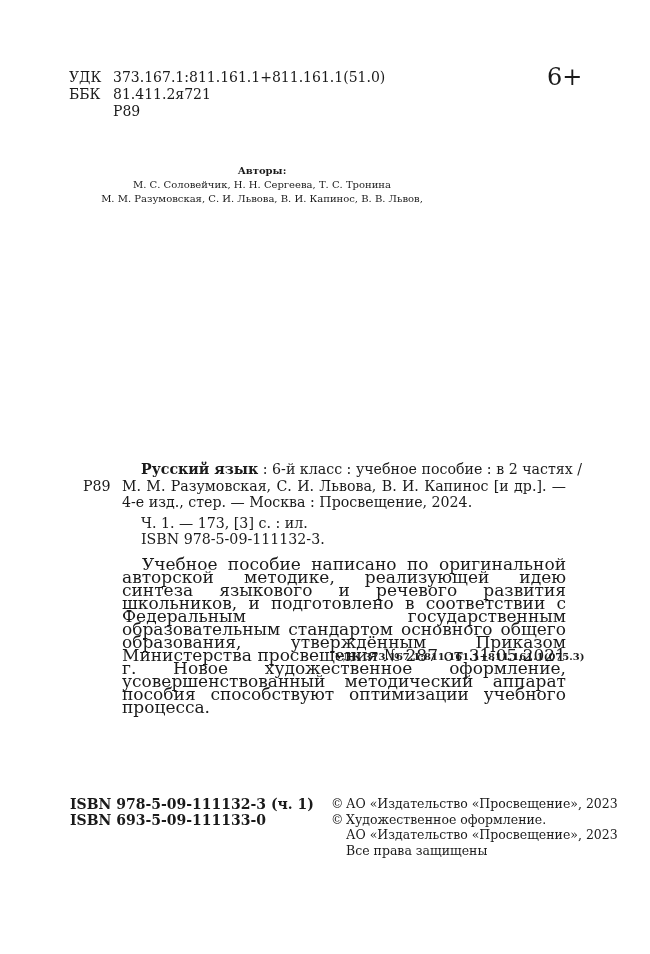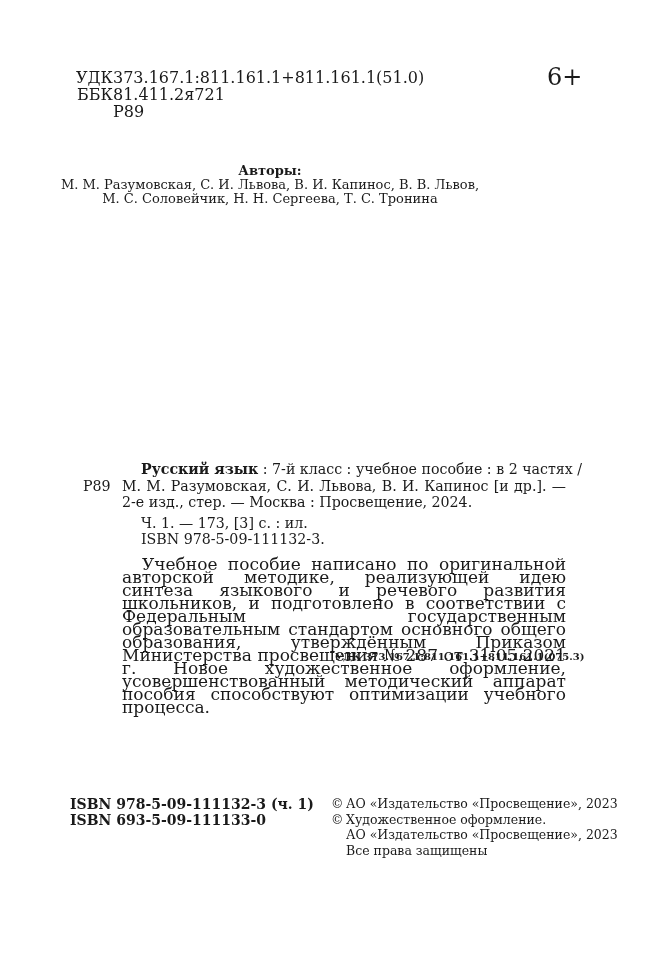--- a/index.html
+++ b/index.html
@@ -2,25 +2,25 @@
 <html><head>
 <meta charset="utf-8">
 <style>
   html, body { margin: 0; padding: 0; background: #fff; }
   body {
     width: 650px; height: 954px; position: relative; overflow: hidden;
     font-family: "DejaVu Serif", "Liberation Serif", serif;
     color: #1a1a1a;
   }
   .abs { position: absolute; }
-  .cls { font-size: 16px; line-height: 17px; text-align: right; }
+  .cls { font-size: 14px; line-height: 17px; }
   .cls-row { display: flex; }
   .cls-key { width: 44px; }
   .age { font-size: 24px; line-height: 24px; }
-  .authors { left: 8px; width: 524px; text-align: center; font-size: 13px; line-height: 14px; }
+  .authors { left: 0; width: 524px; text-align: center; font-size: 10px; line-height: 14px; }
   .authors .hd { font-weight: bold; }
   .main { font-size: 14.2px; line-height: 16.6px; }
   .main .ln { white-space: nowrap; }
   .main .jl { text-align: justify; text-align-last: justify; width: 444px; }
   .bold { font-weight: bold; }
   .summary { font-size: 17px; line-height: 13px; width: 444px; text-align: justify; }
   .summary .indent { display: inline-block; width: 20px; }
   .udk2 { font-size: 10px; line-height: 13.5px; font-weight: bold; }
   .isbn { font-size: 14px; line-height: 16px; font-weight: bold; }
   .copy { font-size: 12.5px; line-height: 15.5px; }
@@ -42,30 +42,30 @@
   <div class="cls-row">
     <span class="cls-key"></span>
     <span>Р89</span>
   </div>
 </div>
 
 <div class="abs age" style="left:547px; top:65px;">6+</div>
 
 <div class="abs authors" style="top:164px;">
   <div class="hd">Авторы:</div>
+  <div>М. С. Соловейчик, Н. Н. Сергеева, Т. С. Тронина</div>
   <div>М. М. Разумовская, С. И. Львова, В. И. Капинос, В. В. Львов,</div>
-  <div>М. С. Соловейчик, Н. Н. Сергеева, Т. С. Тронина</div>
 </div>
 
 <div class="abs main" style="left:83px; top:478px;">Р89</div>
 
 <div class="abs main" style="left:122px; top:461px;">
-  <div class="ln jl" style="padding-left:19px; width:425px;"><span class="bold">Русский язык</span><span> : 7-й класс : учебное пособие : в 2 частях /</span></div>
+  <div class="ln jl" style="padding-left:19px; width:425px;"><span class="bold">Русский язык</span><span> : 6-й класс : учебное пособие : в 2 частях /</span></div>
   <div class="ln jl">М. М. Разумовская, С. И. Львова, В. И. Капинос [и др.]. —</div>
-  <div class="ln">2-е изд., стер. — Москва : Просвещение, 2024.</div>
+  <div class="ln">4-е изд., стер. — Москва : Просвещение, 2024.</div>
   <div style="height:4px"></div>
   <div class="ln" style="padding-left:19px;">Ч. 1. — 173, [3] с. : ил.</div>
   <div class="ln" style="padding-left:19px;">ISBN 978-5-09-111132-3.</div>
 </div>
 
 <div class="abs summary" style="left:122px; top:558px;"><span class="indent"></span><span>Учебное пособие написано по оригинальной авторской методике, реализующей идею синтеза языкового и речевого развития школьников, и подготовлено в соответствии с Федеральным государственным образовательным стандартом основного общего образования, утверждённым Приказом Министерства просвещения № 287 от 31.05.2021 г. Новое художественное оформление, усовершенствованный методический аппарат пособия способствуют оптимизации учебного процесса.</span></div>
 
 <div class="abs udk2" style="left:335px; top:650px;">
   <div>УДК 373.167.1:811.161.1+811.161.1(075.3)</div>
 </div>

